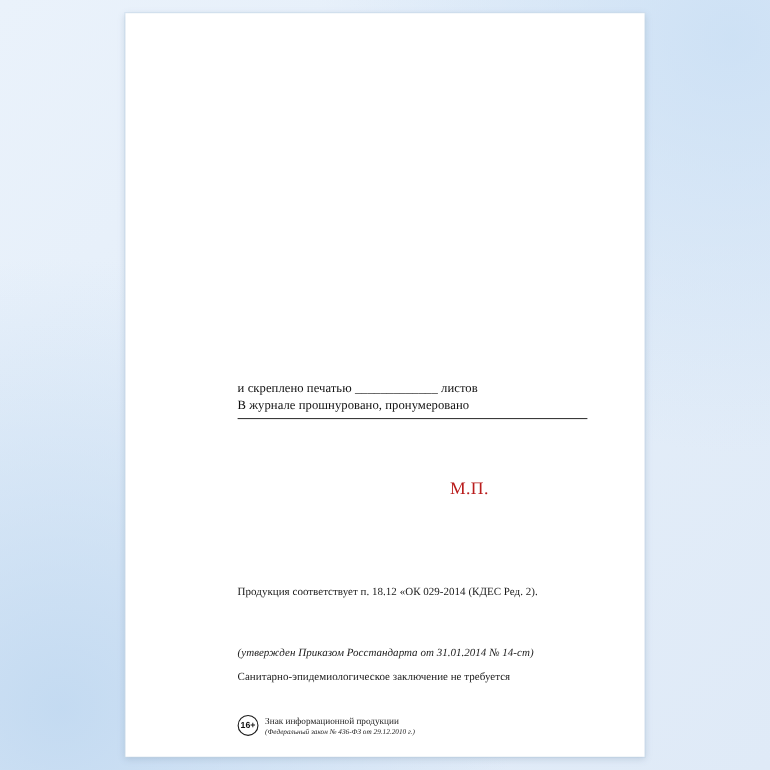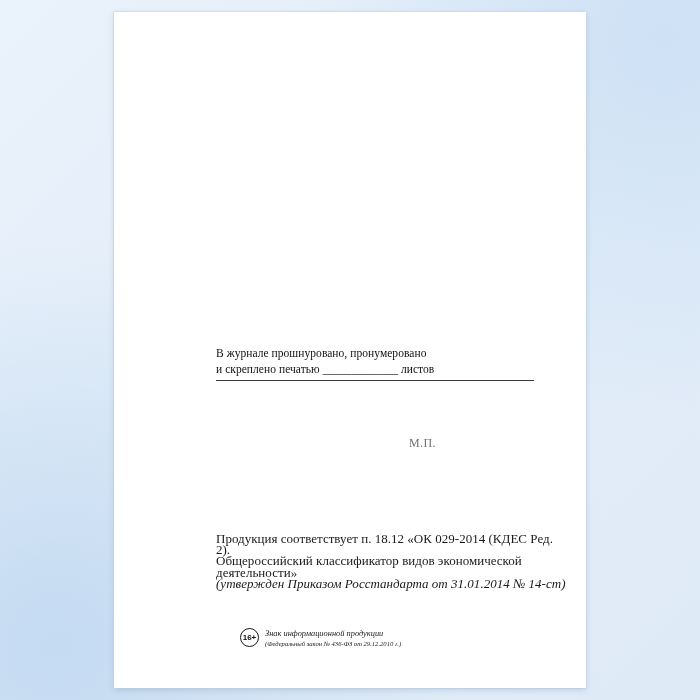--- a/index.html
+++ b/index.html
@@ -63,55 +63,55 @@
   .rule-line {
     margin-top: 2px;
     width: 318px;
     border-bottom: 1px solid #3a3a3a;
     height: 1px;
   }
   .mp {
     position: absolute;
     left: 295px;
     top: 424px;
-    font-size: 12px;
-    color: #737373;
+    font-size: 16px;
+    color: #b91c1c;
     letter-spacing: 0.4px;
   }
 
   
   .legal {
     position: absolute;
     left: 102px;
     top: 521px;
     width: 350px;
     color: #1a1a1a;
   }
   .legal p {
     margin: 0;
-    font-size: 13px;
+    font-size: 10px;
     line-height: 11.2px;
     letter-spacing: 0.02px;
   }
   .legal .italic {
     font-style: italic;
+    margin-top: 44px;
   }
   .legal .gap {
     height: 11px;
   }
   .legal .gap-sm {
     height: 9px;
   }
 
   .age-row {
     position: relative;
     display: flex;
     align-items: flex-start;
     margin-top: 10px;
-    margin-left: 24px;
   }
   .age-badge {
     flex: 0 0 auto;
     width: 17px;
     height: 17px;
     border: 1.3px solid #1a1a1a;
     border-radius: 50%;
     display: flex;
     align-items: center;
     justify-content: center;
@@ -121,48 +121,47 @@
     color: #111;
     margin-top: 0px;
   }
   .age-text {
     margin-left: 6px;
     padding-top: 1px;
   }
   .age-text .t1 {
     font-size: 8.4px;
     line-height: 10px;
-    font-style: italic;
   }
   .age-text .t2 {
     font-size: 6.6px;
     line-height: 9px;
     font-style: italic;
   }
 </style>
 </head>
 <body>
 
 <div id="stage">
   <div class="page">
     <div class="page-inner">
 
       <div class="cert-block">
+        <div class="cert-line">и скреплено печатью _____________ листов</div>
         <div class="cert-line">В журнале прошнуровано, пронумеровано</div>
-        <div class="cert-line">и скреплено печатью _____________ листов</div>
         <div class="rule-line"></div>
       </div>
 
       <div class="mp">М.П.</div>
 
       <div class="legal">
         <p>Продукция соответствует п. 18.12 «ОК 029-2014 (КДЕС Ред. 2).</p>
-        <p>Общероссийский классификатор видов экономической деятельности»</p>
         <p class="italic">(утвержден Приказом Росстандарта от 31.01.2014 № 14-ст)</p>
         <div class="gap"></div>
+        <p>Санитарно-эпидемиологическое заключение не требуется</p>
         <div class="gap-sm"></div>
         <div class="gap-sm"></div>
 
         <div class="age-row">
           <div class="age-badge">16+</div>
           <div class="age-text">
             <div class="t1">Знак информационной продукции</div>
             <div class="t2">(Федеральный закон № 436-ФЗ от 29.12.2010 г.)</div>
           </div>
         </div>

